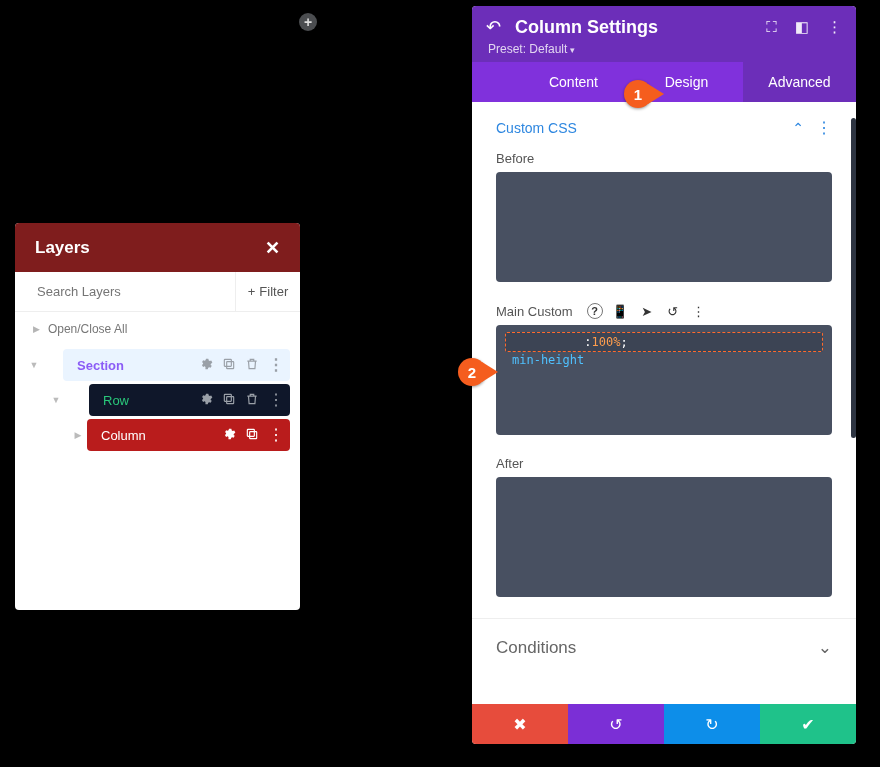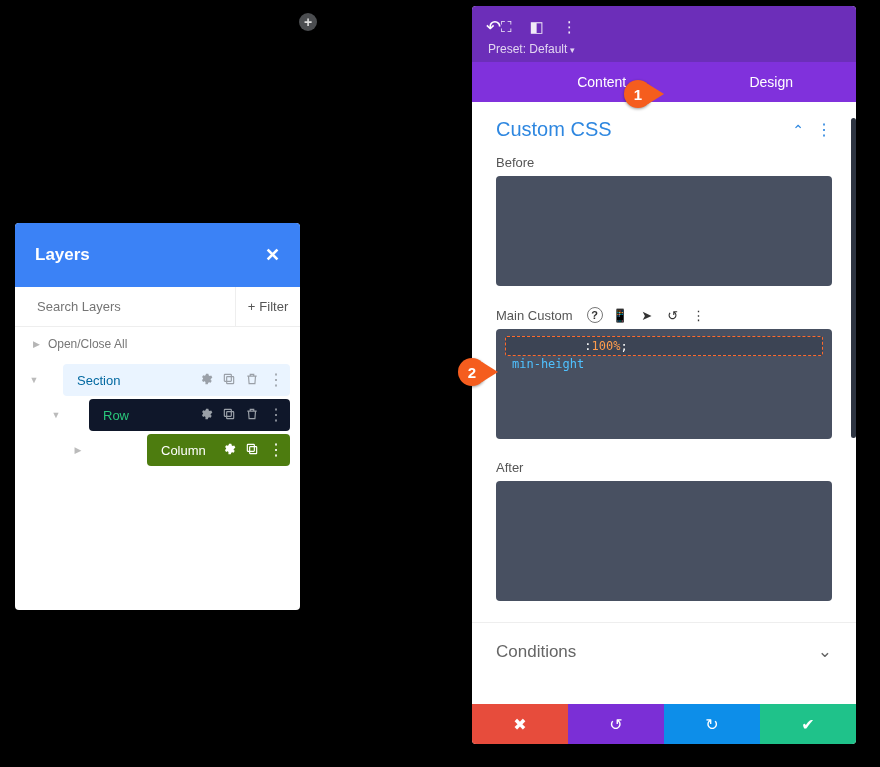--- a/index.html
+++ b/index.html
@@ -32,22 +32,22 @@
     position: absolute;
     top: 223px; left: 15px;
     width: 285px;
     height: 387px;
     background: #fff;
     border-radius: 4px;
     box-shadow: 0 2px 10px rgba(0,0,0,.4);
     overflow: hidden;
   }
   .layers-header {
-    height: 64px;
-    background: #3b82f6;
+    height: 49px;
+    background: #7f1d1d;
     color: #fff;
     display: flex;
     align-items: center;
     padding: 0 20px;
     font-size: 17px;
     font-weight: 600;
     justify-content: space-between;
   }
   .layers-close { font-size: 18px; cursor: pointer; font-weight: bold;}
 
@@ -101,23 +101,23 @@
   .tree-row .pill {
     flex: 1;
     height: 32px;
     display:flex;
     align-items:center;
     padding-left: 14px;
     border-radius: 4px;
     font-size: 13px;
     position: relative;
   }
-  .section-pill { background:#EAF4FF; color:#0369a1; margin-left: 20px;}
+  .section-pill { background:#EAF4FF; color:#8b5cf6; margin-left: 20px; font-weight: bold;}
   .row-pill    { background:#0f172a; color:#29c77a; margin-left: 24px;}
-  .column-pill { background:#4d7c0f; color:#fff;   margin-left: 60px;}
+  .column-pill { background:#b91c1c; color:#fff;   }
 
   .row-icons {
     position: absolute;
     right: 8px;
     display: flex;
     gap: 9px;
     align-items: center;
   }
   .row-icons svg, .row-icons .dots { width:14px; height:14px; color:#9aa0a8;}
   .column-pill .row-icons svg, .column-pill .row-icons .dots { color:#fff;}
@@ -176,21 +176,21 @@
     background:#2e3542;
     border-radius:3px;
   }
 
   .section-head {
     display:flex;
     align-items:center;
     justify-content: space-between;
     margin-bottom: 14px;
   }
-  .section-head .title { font-size: 20px; color:#2e87e0; font-weight:400;}
+  .section-head .title { font-size: 14px; color:#2e87e0; font-weight:400;}
   .section-head .controls { display:flex; gap:12px; align-items:center; color:#2e87e0;}
   .section-head .chev { font-size:14px; cursor:pointer;}
   .section-head .dots-blue { font-size:16px; cursor:pointer;}
 
   .field-label { font-size:13px; color:#555; margin-bottom:6px; display:flex; align-items:center; gap:8px;}
   .label-icons { display:flex; gap:10px; margin-left:6px; color:#333;}
   .label-icons span { width:16px; height:16px; display:flex; align-items:center; justify-content:center; font-size:13px; cursor:pointer;}
   .label-icons .box{ border:1px solid #777; border-radius:50%; font-size:11px; font-weight:bold;}
 
   .code-area {
@@ -352,32 +352,34 @@
         <span class="dots"></span>
       </div>
     </div>
   </div>
 </div>
 
 <div class="settings">
   <div class="settings-titlebar">
     <div class="titlebar-row1">
       <span class="back-icon">↶</span>
+      <span class="settings-title">Column Settings</span>
       <div class="title-icons">
         <span>⛶</span>
         <span>◧</span>
         <span>⋮</span>
       </div>
     </div>
     <div class="preset-row">Preset: Default</div>
   </div>
 
   <div class="settings-tabs">
     <div class="tab">Content</div>
     <div class="tab">Design</div>
+    <div class="tab active">Advanced</div>
   </div>
 
   <div class="settings-body">
     <div class="scroll-indicator"></div>
 
     <div class="section-head">
       <span class="title">Custom CSS</span>
       <span class="controls">
         <span class="chev">⌃</span>
         <span class="dots-blue">⋮</span>

